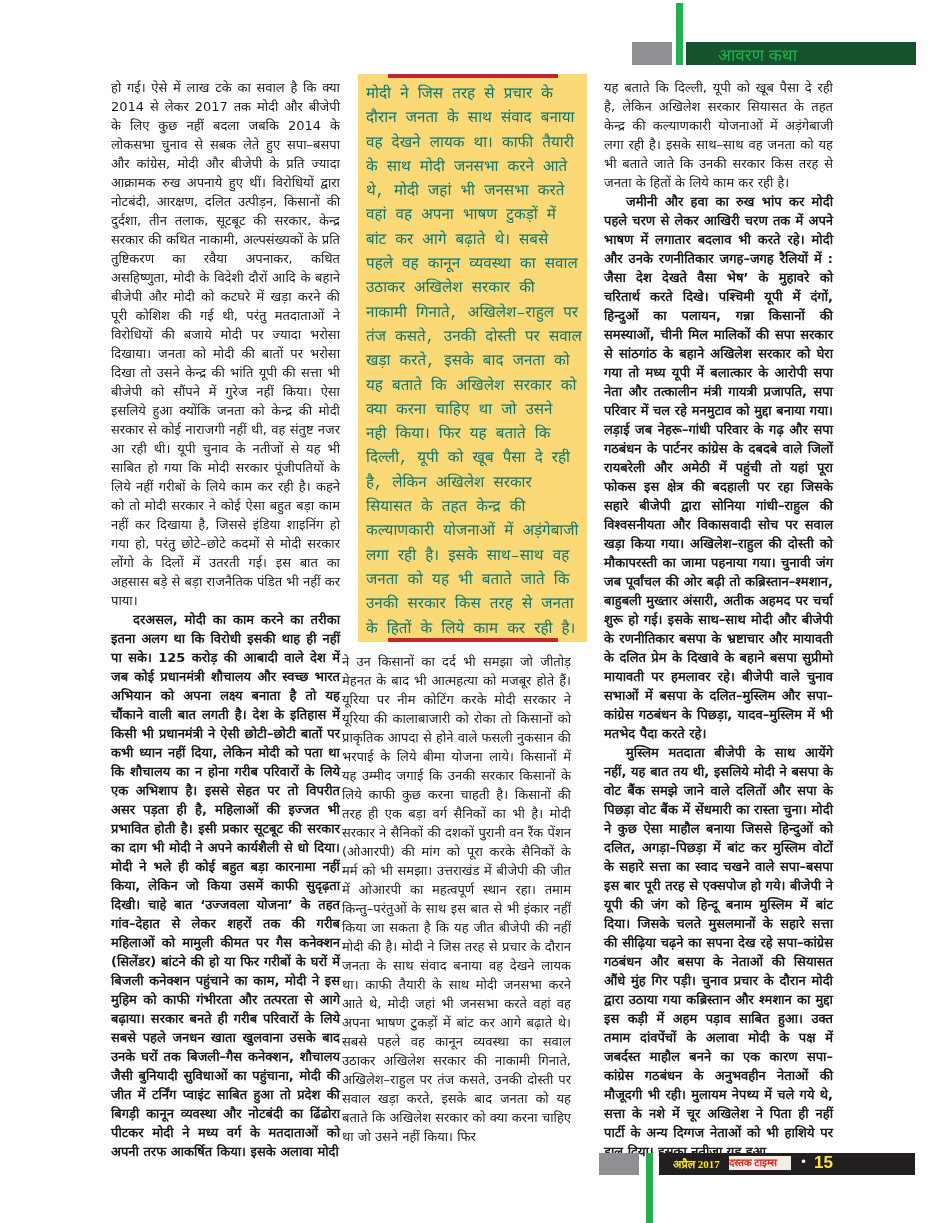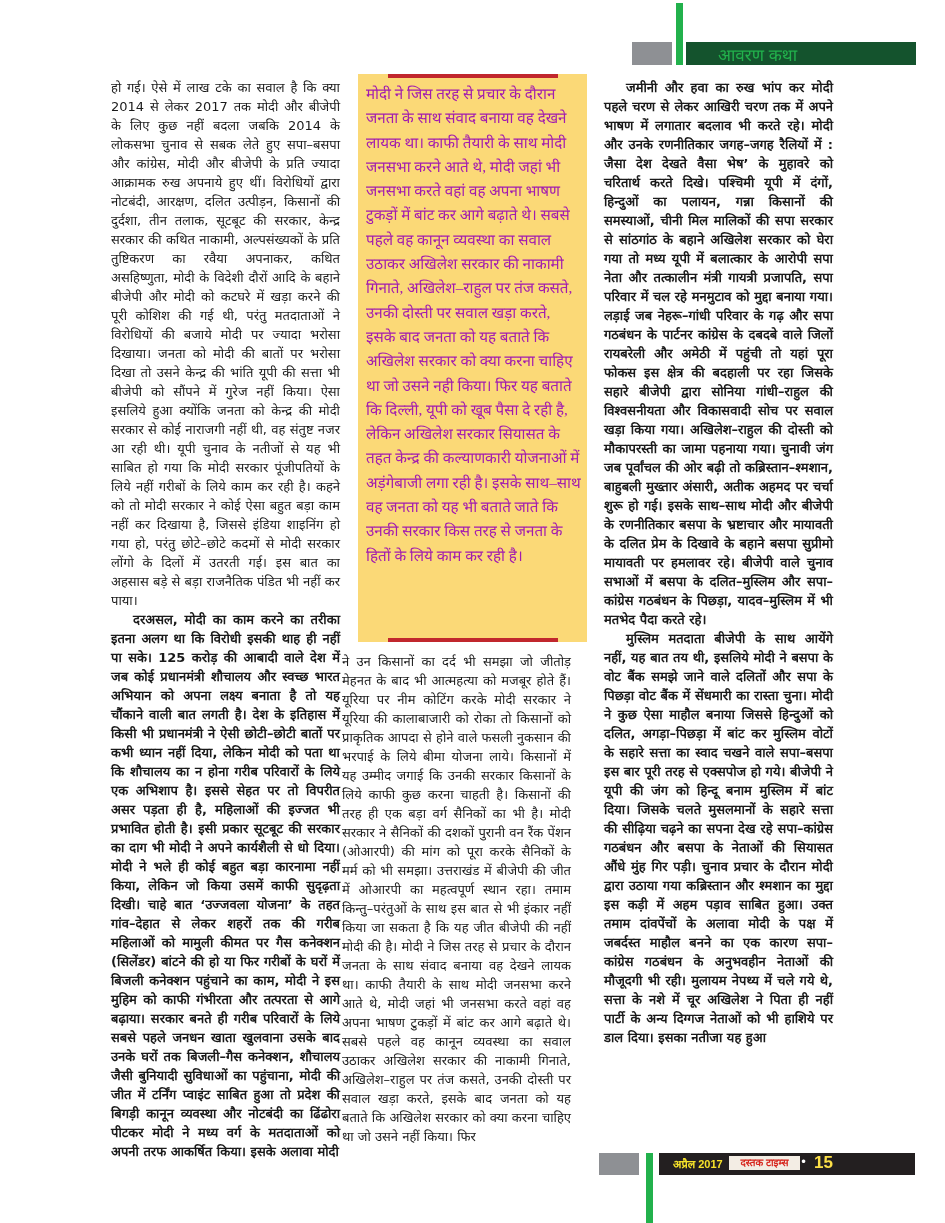--- a/index.html
+++ b/index.html
@@ -14,28 +14,28 @@
   .col p { margin:0; text-indent:0; }
   .col p.indent { text-indent:22px;font-weight:bold; }
   .col1 { left:111px; width:229px; }
   .col2-text { left:342px; top:652px; width:229px; }
   .col3 { left:604px; width:229px; }
 
   .pullquote { position:absolute; left:358px; top:74px; width:229px; height:568px; background:#fbd977; }
   .pq-rule-top { position:absolute; left:388px; top:74px; width:170px; height:4px; background:#c1272d; }
   .pq-rule-bot { position:absolute; left:388px; top:638px; width:170px; height:4px; background:#c1272d; }
   .pq-text { position:absolute; left:366px; top:82px; width:216px; font-size:15.2px; line-height:24.3px;
-             font-family:Liberation Serif, serif; color:#a21caf; }
+             font-family:Liberation Mono, monospace; color:#0f766e; }
 
   .gray-bot { position:absolute; left:599px; top:1153px; width:40px; height:22px; background:#8e9094; }
   .green-bar-bot { position:absolute; left:646px; top:1153px; width:7px; height:70px; background:#22b14c; }
   .footer-band { position:absolute; left:659px; top:1153px; width:256px; height:22px; background:#231f20; }
-  .footer-date { position:absolute; left:14px; top:3px; font-size:11px; font-weight:bold; color:#f7e32a; font-family:Liberation Sans, sans-serif; }
-  .footer-logo { position:absolute; left:70px; top:3px; width:71px; height:14px; background:#f3ede4; color:#d7261e;
-                 font-size:10px; font-weight:bold; text-align:center; line-height:14px; font-family:"Liberation Sans", sans-serif; }
+  .footer-date { position:absolute; left:14px; top:3px; font-size:11px; font-weight:bold; color:#f7e32a; font-family:Liberation Serif, serif; }
+  .footer-logo { position:absolute; left:70px; top:3px; width:62px; height:14px; background:#f3ede4; color:#d7261e;
+                 font-size:10px; font-weight:bold; text-align:left; line-height:14px; font-family:"Liberation Sans", sans-serif; }
   .footer-dot { position:absolute; left:141px; top:2px; color:#ffffff; font-size:12px; }
   .footer-page { position:absolute; left:155px; top:0px; font-size:17px; font-weight:bold; color:#fde047; font-family:"Liberation Sans", sans-serif; }
 </style>
 </head>
 <body>
 
 <div class="green-bar-top"></div>
 <div class="gray-top"></div>
 <div class="header-band">
   <span>आवरण कथा</span>
@@ -49,20 +49,21 @@
 <div class="pullquote"></div>
 <div class="pq-rule-top"></div>
 <div class="pq-text">मोदी ने जिस तरह से प्रचार के दौरान जनता के साथ संवाद बनाया वह देखने लायक था। काफी तैयारी के साथ मोदी जनसभा करने आते थे, मोदी जहां भी जनसभा करते वहां वह अपना भाषण टुकड़ों में बांट कर आगे बढ़ाते थे। सबसे पहले वह कानून व्यवस्था का सवाल उठाकर अखिलेश सरकार की नाकामी गिनाते, अखिलेश–राहुल पर तंज कसते, उनकी दोस्ती पर सवाल खड़ा करते, इसके बाद जनता को यह बताते कि अखिलेश सरकार को क्या करना चाहिए था जो उसने नही किया। फिर यह बताते कि दिल्ली, यूपी को खूब पैसा दे रही है, लेकिन अखिलेश सरकार सियासत के तहत केन्द्र की कल्याणकारी योजनाओं में अड़ंगेबाजी लगा रही है। इसके साथ–साथ वह जनता को यह भी बताते जाते कि उनकी सरकार किस तरह से जनता के हितों के लिये काम कर रही है।</div>
 <div class="pq-rule-bot"></div>
 
 <div class="col col2-text">
   <p>ने उन किसानों का दर्द भी समझा जो जीतोड़ मेहनत के बाद भी आत्महत्या को मजबूर होते हैं। यूरिया पर नीम कोटिंग करके मोदी सरकार ने यूरिया की कालाबाजारी को रोका तो किसानों को प्राकृतिक आपदा से होने वाले फसली नुकसान की भरपाई के लिये बीमा योजना लाये। किसानों में यह उम्मीद जगाई कि उनकी सरकार किसानों के लिये काफी कुछ करना चाहती है। किसानों की तरह ही एक बड़ा वर्ग सैनिकों का भी है। मोदी सरकार ने सैनिकों की दशकों पुरानी वन रैंक पेंशन (ओआरपी) की मांग को पूरा करके सैनिकों के मर्म को भी समझा। उत्तराखंड में बीजेपी की जीत में ओआरपी का महत्वपूर्ण स्थान रहा। तमाम किन्तु–परंतुओं के साथ इस बात से भी इंकार नहीं किया जा सकता है कि यह जीत बीजेपी की नहीं मोदी की है। मोदी ने जिस तरह से प्रचार के दौरान जनता के साथ संवाद बनाया वह देखने लायक था। काफी तैयारी के साथ मोदी जनसभा करने आते थे, मोदी जहां भी जनसभा करते वहां वह अपना भाषण टुकड़ों में बांट कर आगे बढ़ाते थे। सबसे पहले वह कानून व्यवस्था का सवाल उठाकर अखिलेश सरकार की नाकामी गिनाते, अखिलेश–राहुल पर तंज कसते, उनकी दोस्ती पर सवाल खड़ा करते, इसके बाद जनता को यह बताते कि अखिलेश सरकार को क्या करना चाहिए था जो उसने नहीं किया। फिर</p>
 </div>
 
 <div class="col col3">
+  <p>यह बताते कि दिल्ली, यूपी को खूब पैसा दे रही है, लेकिन अखिलेश सरकार सियासत के तहत केन्द्र की कल्याणकारी योजनाओं में अड़ंगेबाजी लगा रही है। इसके साथ–साथ वह जनता को यह भी बताते जाते कि उनकी सरकार किस तरह से जनता के हितों के लिये काम कर रही है।</p>
   <p class="indent">जमीनी और हवा का रुख भांप कर मोदी पहले चरण से लेकर आखिरी चरण तक में अपने भाषण में लगातार बदलाव भी करते रहे। मोदी और उनके रणनीतिकार जगह–जगह रैलियों में : जैसा देश देखते वैसा भेष’ के मुहावरे को चरितार्थ करते दिखे। पश्चिमी यूपी में दंगों, हिन्दुओं का पलायन, गन्ना किसानों की समस्याओं, चीनी मिल मालिकों की सपा सरकार से सांठगांठ के बहाने अखिलेश सरकार को घेरा गया तो मध्य यूपी में बलात्कार के आरोपी सपा नेता और तत्कालीन मंत्री गायत्री प्रजापति, सपा परिवार में चल रहे मनमुटाव को मुद्दा बनाया गया। लड़ाई जब नेहरू–गांधी परिवार के गढ़ और सपा गठबंधन के पार्टनर कांग्रेस के दबदबे वाले जिलों रायबरेली और अमेठी में पहुंची तो यहां पूरा फोकस इस क्षेत्र की बदहाली पर रहा जिसके सहारे बीजेपी द्वारा सोनिया गांधी–राहुल की विश्वसनीयता और विकासवादी सोच पर सवाल खड़ा किया गया। अखिलेश–राहुल की दोस्ती को मौकापरस्ती का जामा पहनाया गया। चुनावी जंग जब पूर्वांचल की ओर बढ़ी तो कब्रिस्तान–श्मशान, बाहुबली मुख्तार अंसारी, अतीक अहमद पर चर्चा शुरू हो गई। इसके साथ–साथ मोदी और बीजेपी के रणनीतिकार बसपा के भ्रष्टाचार और मायावती के दलित प्रेम के दिखावे के बहाने बसपा सुप्रीमो मायावती पर हमलावर रहे। बीजेपी वाले चुनाव सभाओं में बसपा के दलित–मुस्लिम और सपा–कांग्रेस गठबंधन के पिछड़ा, यादव–मुस्लिम में भी मतभेद पैदा करते रहे।</p>
   <p class="indent">मुस्लिम मतदाता बीजेपी के साथ आयेंगे नहीं, यह बात तय थी, इसलिये मोदी ने बसपा के वोट बैंक समझे जाने वाले दलितों और सपा के पिछड़ा वोट बैंक में सेंधमारी का रास्ता चुना। मोदी ने कुछ ऐसा माहौल बनाया जिससे हिन्दुओं को दलित, अगड़ा–पिछड़ा में बांट कर मुस्लिम वोटों के सहारे सत्ता का स्वाद चखने वाले सपा–बसपा इस बार पूरी तरह से एक्सपोज हो गये। बीजेपी ने यूपी की जंग को हिन्दू बनाम मुस्लिम में बांट दिया। जिसके चलते मुसलमानों के सहारे सत्ता की सीढ़िया चढ़ने का सपना देख रहे सपा–कांग्रेस गठबंधन और बसपा के नेताओं की सियासत औंधे मुंह गिर पड़ी। चुनाव प्रचार के दौरान मोदी द्वारा उठाया गया कब्रिस्तान और श्मशान का मुद्दा इस कड़ी में अहम पड़ाव साबित हुआ। उक्त तमाम दांवपेंचों के अलावा मोदी के पक्ष में जबर्दस्त माहौल बनने का एक कारण सपा–कांग्रेस गठबंधन के अनुभवहीन नेताओं की मौजूदगी भी रही। मुलायम नेपथ्य में चले गये थे, सत्ता के नशे में चूर अखिलेश ने पिता ही नहीं पार्टी के अन्य दिग्गज नेताओं को भी हाशिये पर डाल दिया। इसका नतीजा यह हुआ</p>
 </div>
 
 <div class="gray-bot"></div>
 <div class="green-bar-bot"></div>
 <div class="footer-band">
   <span class="footer-date">अप्रैल 2017</span>
   <span class="footer-logo">दस्तक टाइम्स</span>
   <span class="footer-dot">•</span>

